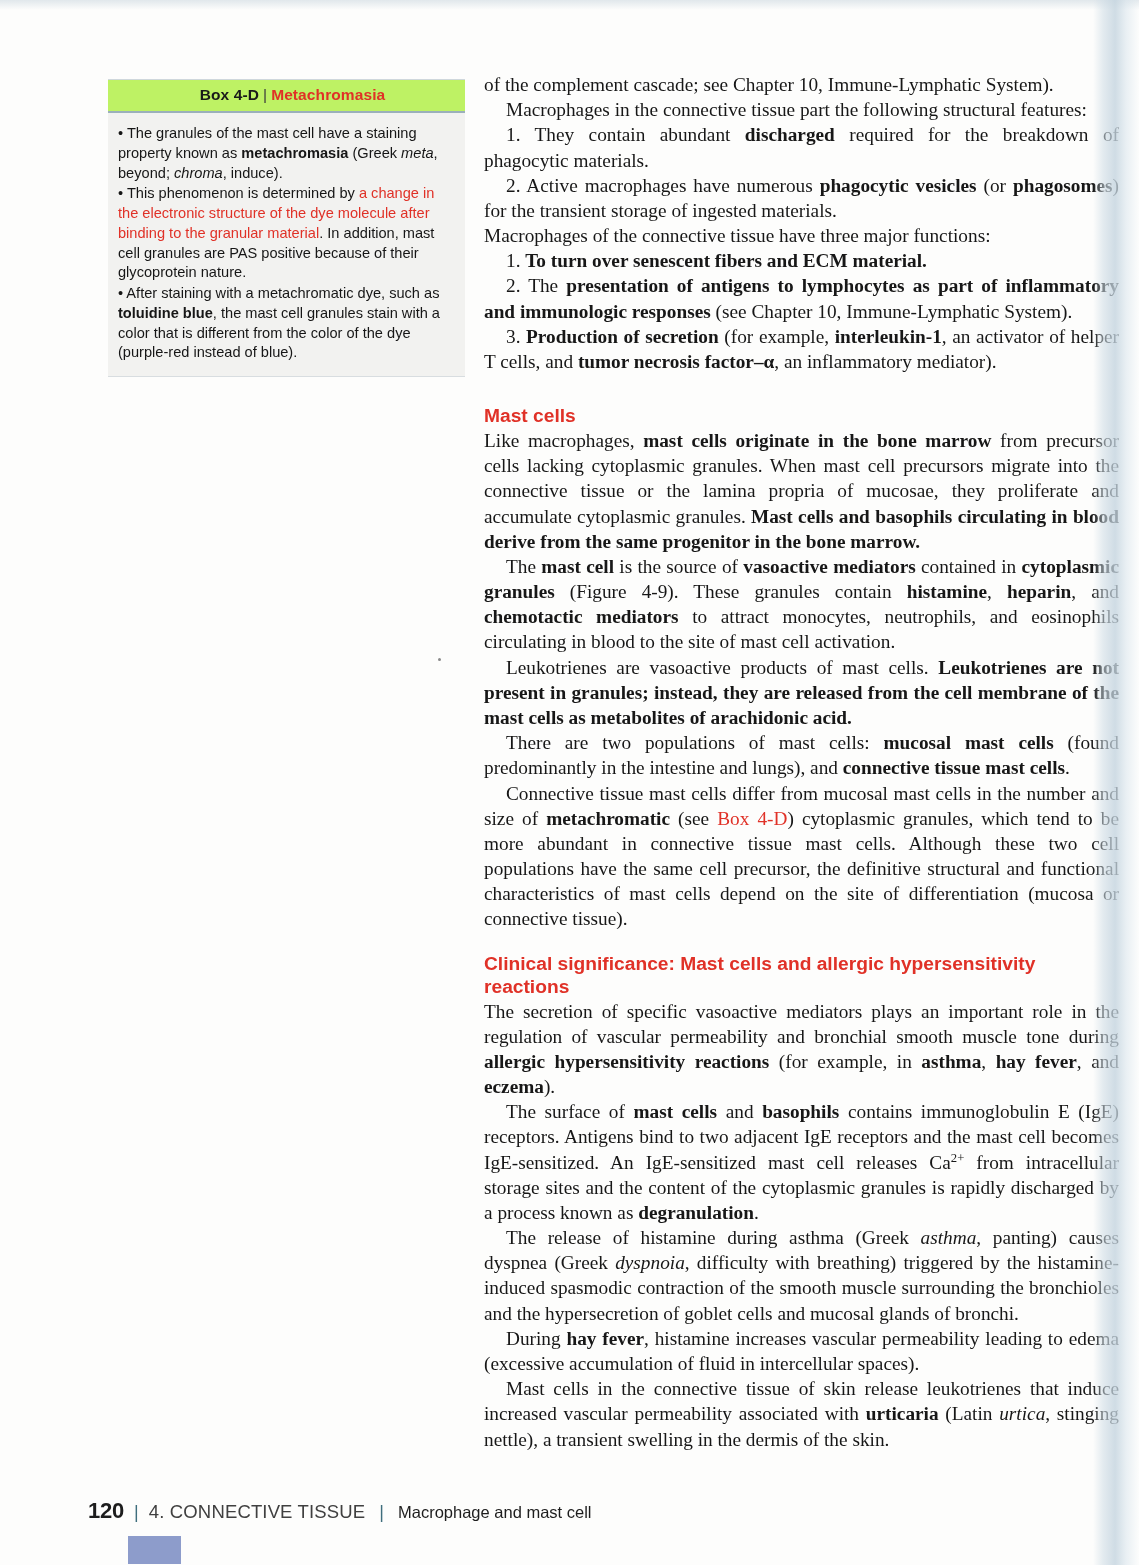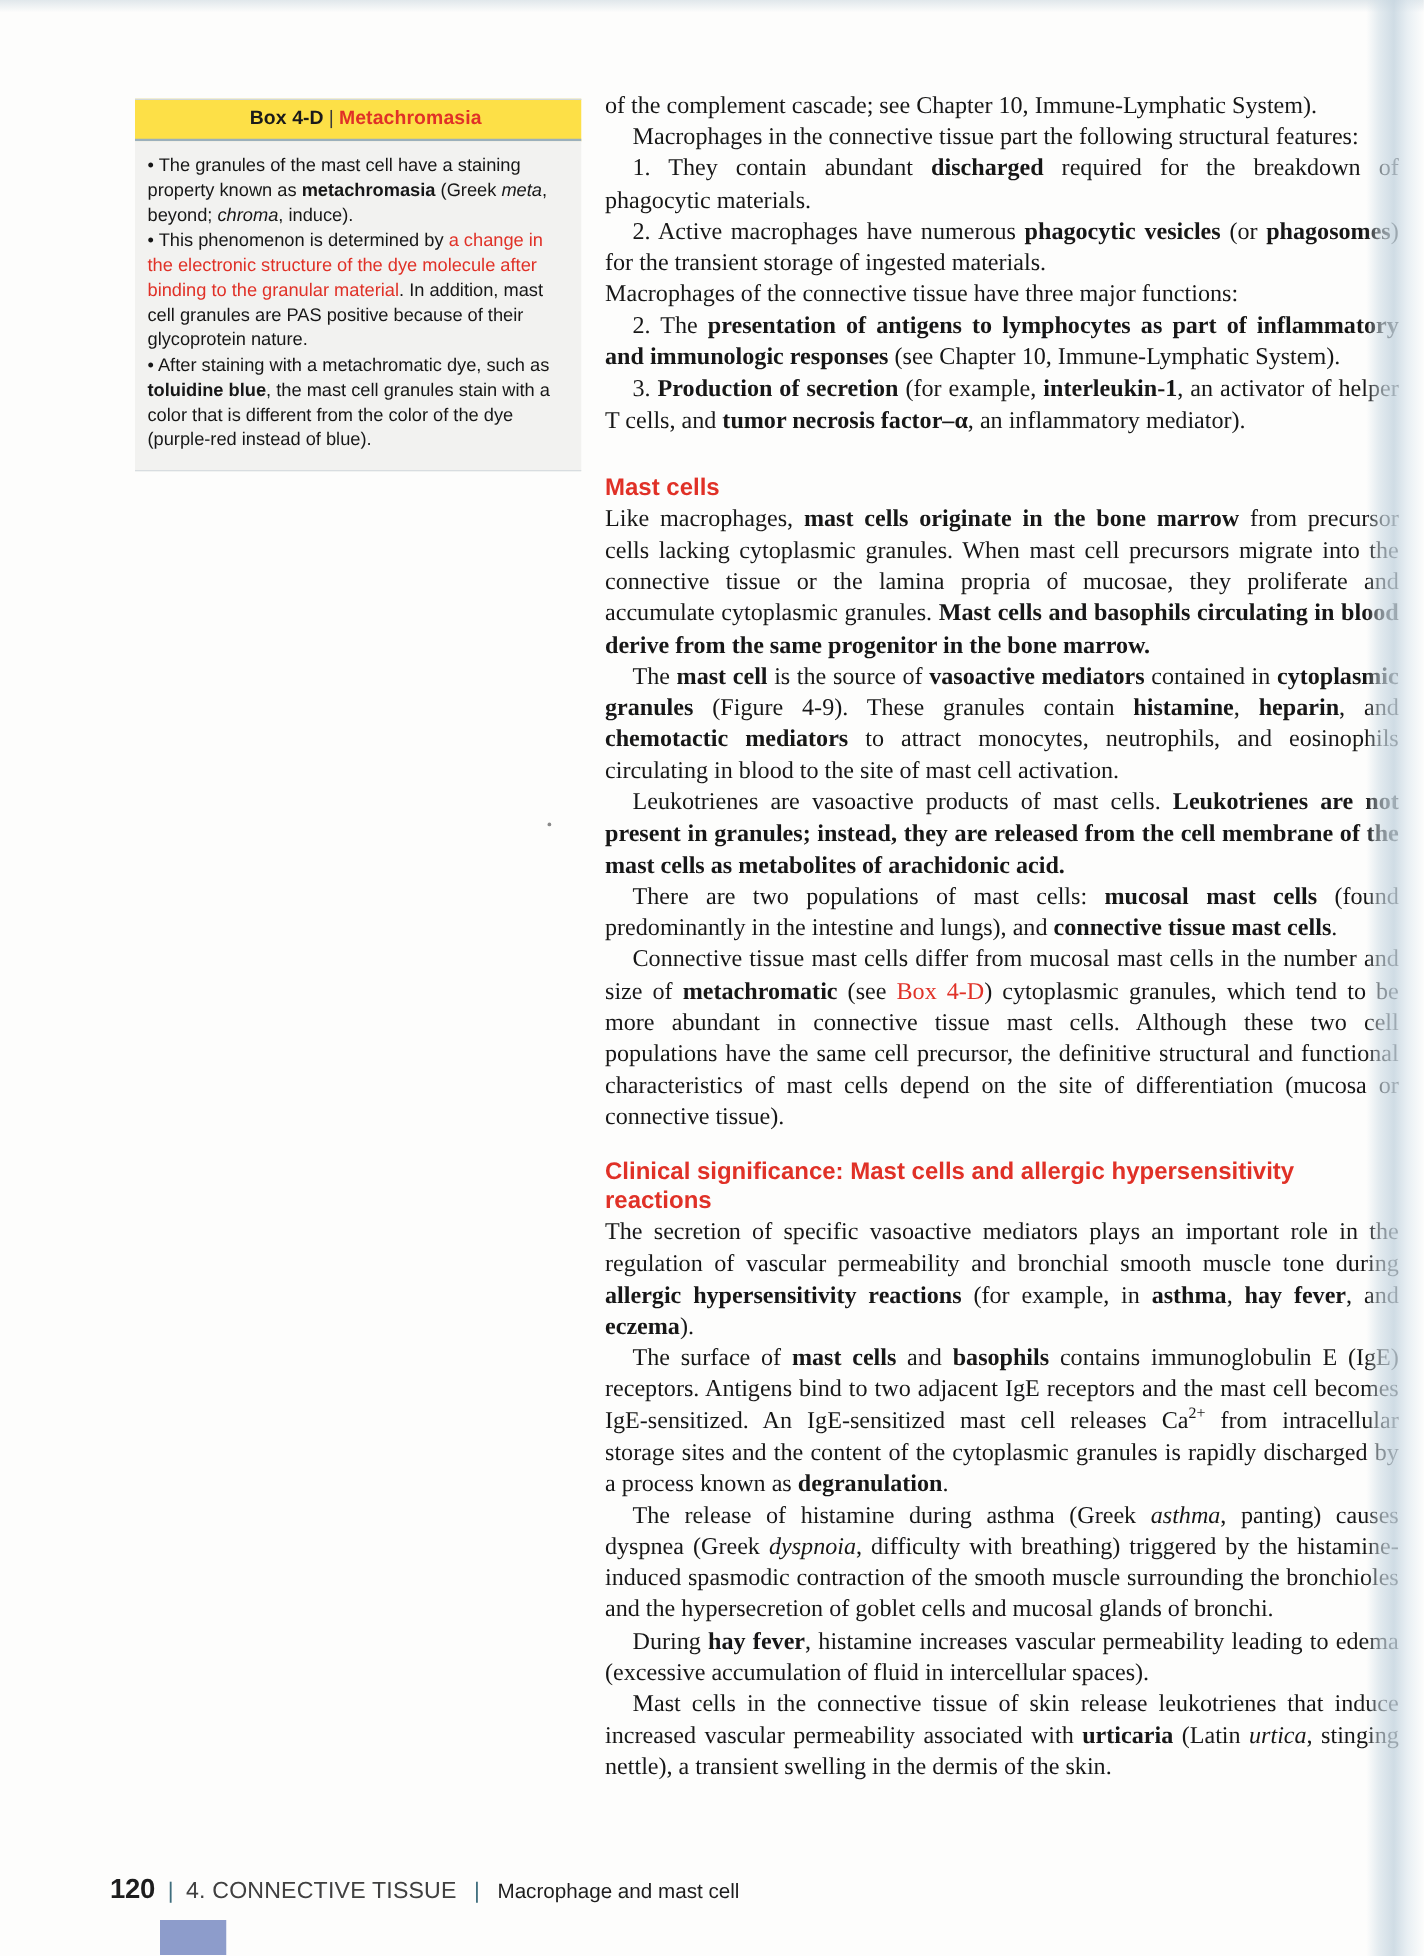--- a/index.html
+++ b/index.html
@@ -47,21 +47,21 @@
   }
 
   
   #box4d {
     position: absolute;
     left: 108px;
     top: 79px;
     width: 357px;
   }
   #box4d .box-header {
-    background: #fde047;
+    background: #bef264;
     border-top: 1px solid #cfd7dc;
     border-bottom: 2px solid #9bb0bb;
     text-align: center;
     padding: 6px 4px 7px 16px;
     font-family: "Liberation Sans", sans-serif;
     font-size: 15.5px;
     color: #1a1a1a;
     letter-spacing: .1px;
   }
   #box4d .box-header .box-label { font-weight: 600; }
@@ -200,20 +200,21 @@
 
     <p class="ind">Macrophages in the connective tissue part the following structural features:</p>
 
     <p class="ind"><span>1. They contain abundant </span><b>discharged</b><span> required for the breakdown of phagocytic materials.</span></p>
 
     <p class="ind"><span>2. Active macrophages have numerous </span><b>phagocytic vesicles</b><span> (or </span><b>phagosomes</b><span>) for the transient storage of ingested materials.</span></p>
 
 
     <p>Macrophages of the connective tissue have three major functions:</p>
 
+    <p class="ind"><span>1. </span><b>To turn over senescent fibers and ECM material.</b></p>
 
     <p class="ind"><span>2. The </span><b>presentation of antigens to lymphocytes as part of inflammatory and immunologic responses</b><span> (see Chapter 10, Immune-Lymphatic System).</span></p>
 
     <p class="ind"><span>3. </span><b>Production of secretion</b><span> (for example, </span><b>interleukin-1</b><span>, an activator of helper T cells, and </span><b>tumor necrosis factor–α</b><span>, an inflammatory mediator).</span></p>
 
     <h3 class="sec-head first">Mast cells</h3>
 
     <p><span>Like macrophages, </span><b>mast cells originate in the bone marrow</b><span> from precursor cells lacking cytoplasmic granules. When mast cell precursors migrate into the connective tissue or the lamina propria of mucosae, they proliferate and accumulate cytoplasmic granules. </span><b>Mast cells and basophils circulating in blood derive from the same progenitor in the bone marrow.</b></p>
 
     <p class="ind"><span>The </span><b>mast cell</b><span> is the source of </span><b>vasoactive mediators</b><span> contained in </span><b>cytoplasmic granules</b><span> (Figure 4-9). These granules contain </span><b>histamine</b><span>, </span><b>heparin</b><span>, and </span><b>chemotactic mediators</b><span> to attract monocytes, neutrophils, and eosinophils circulating in blood to the site of mast cell activation.</span></p>

